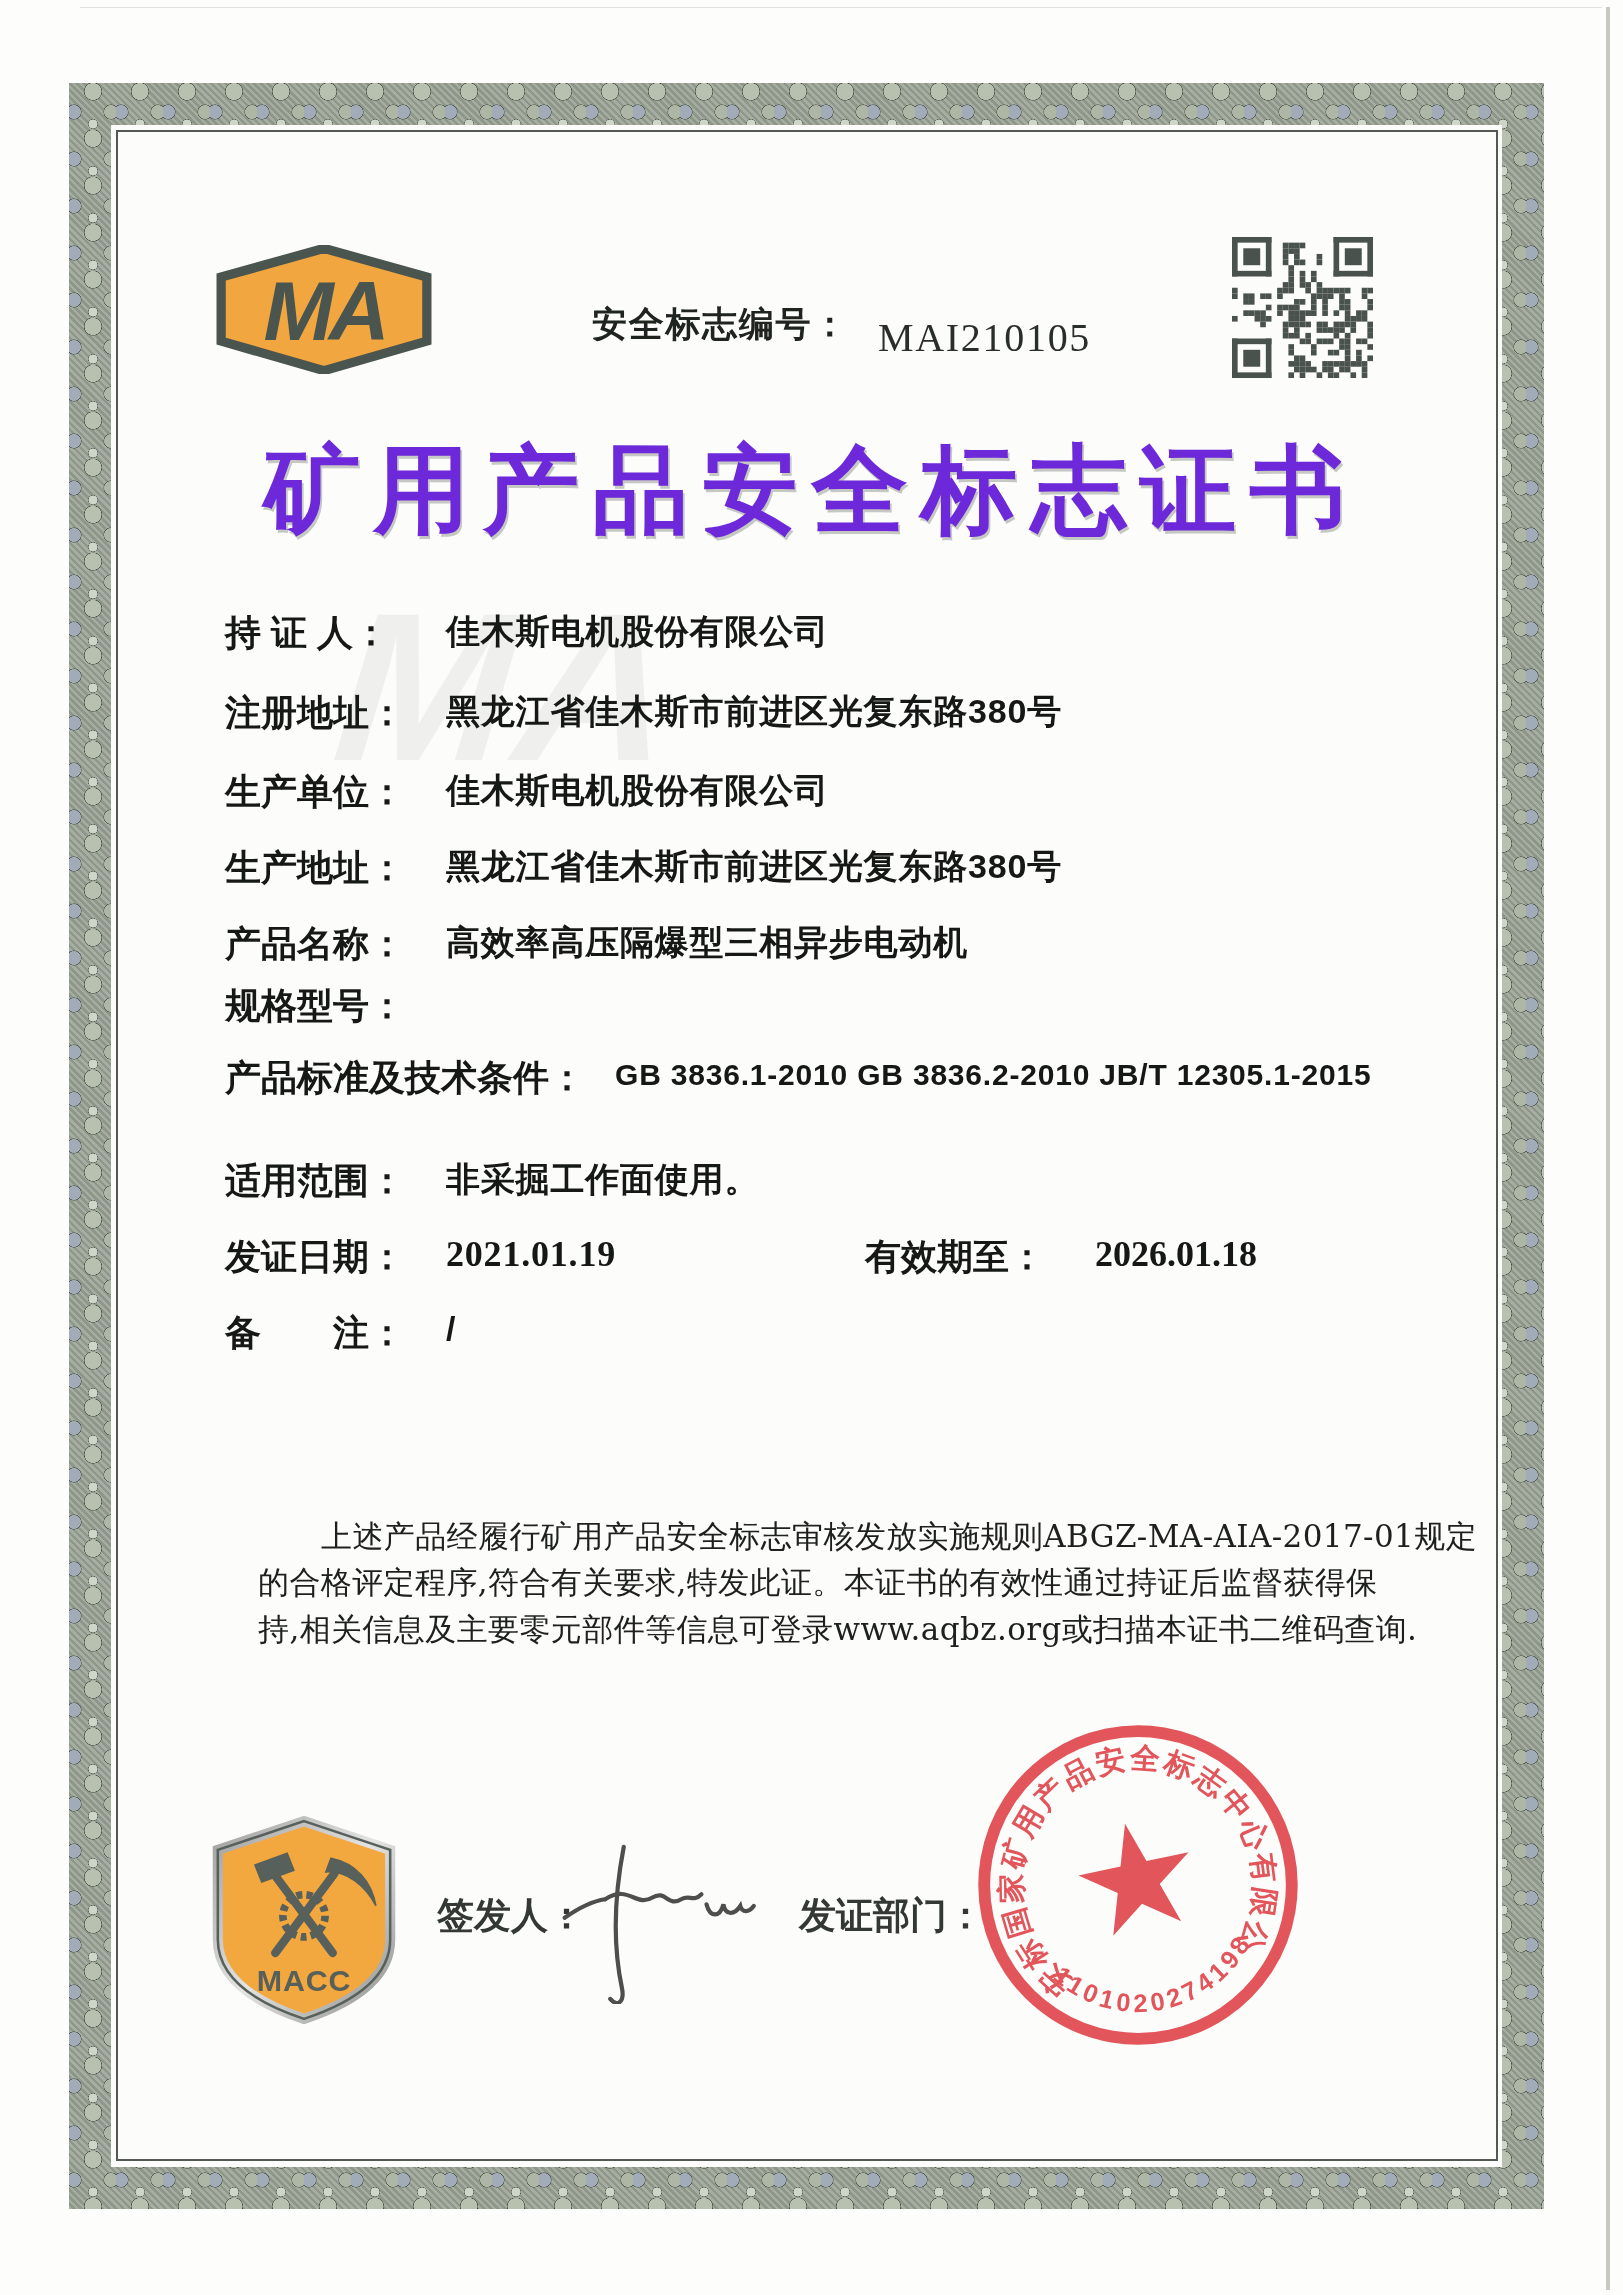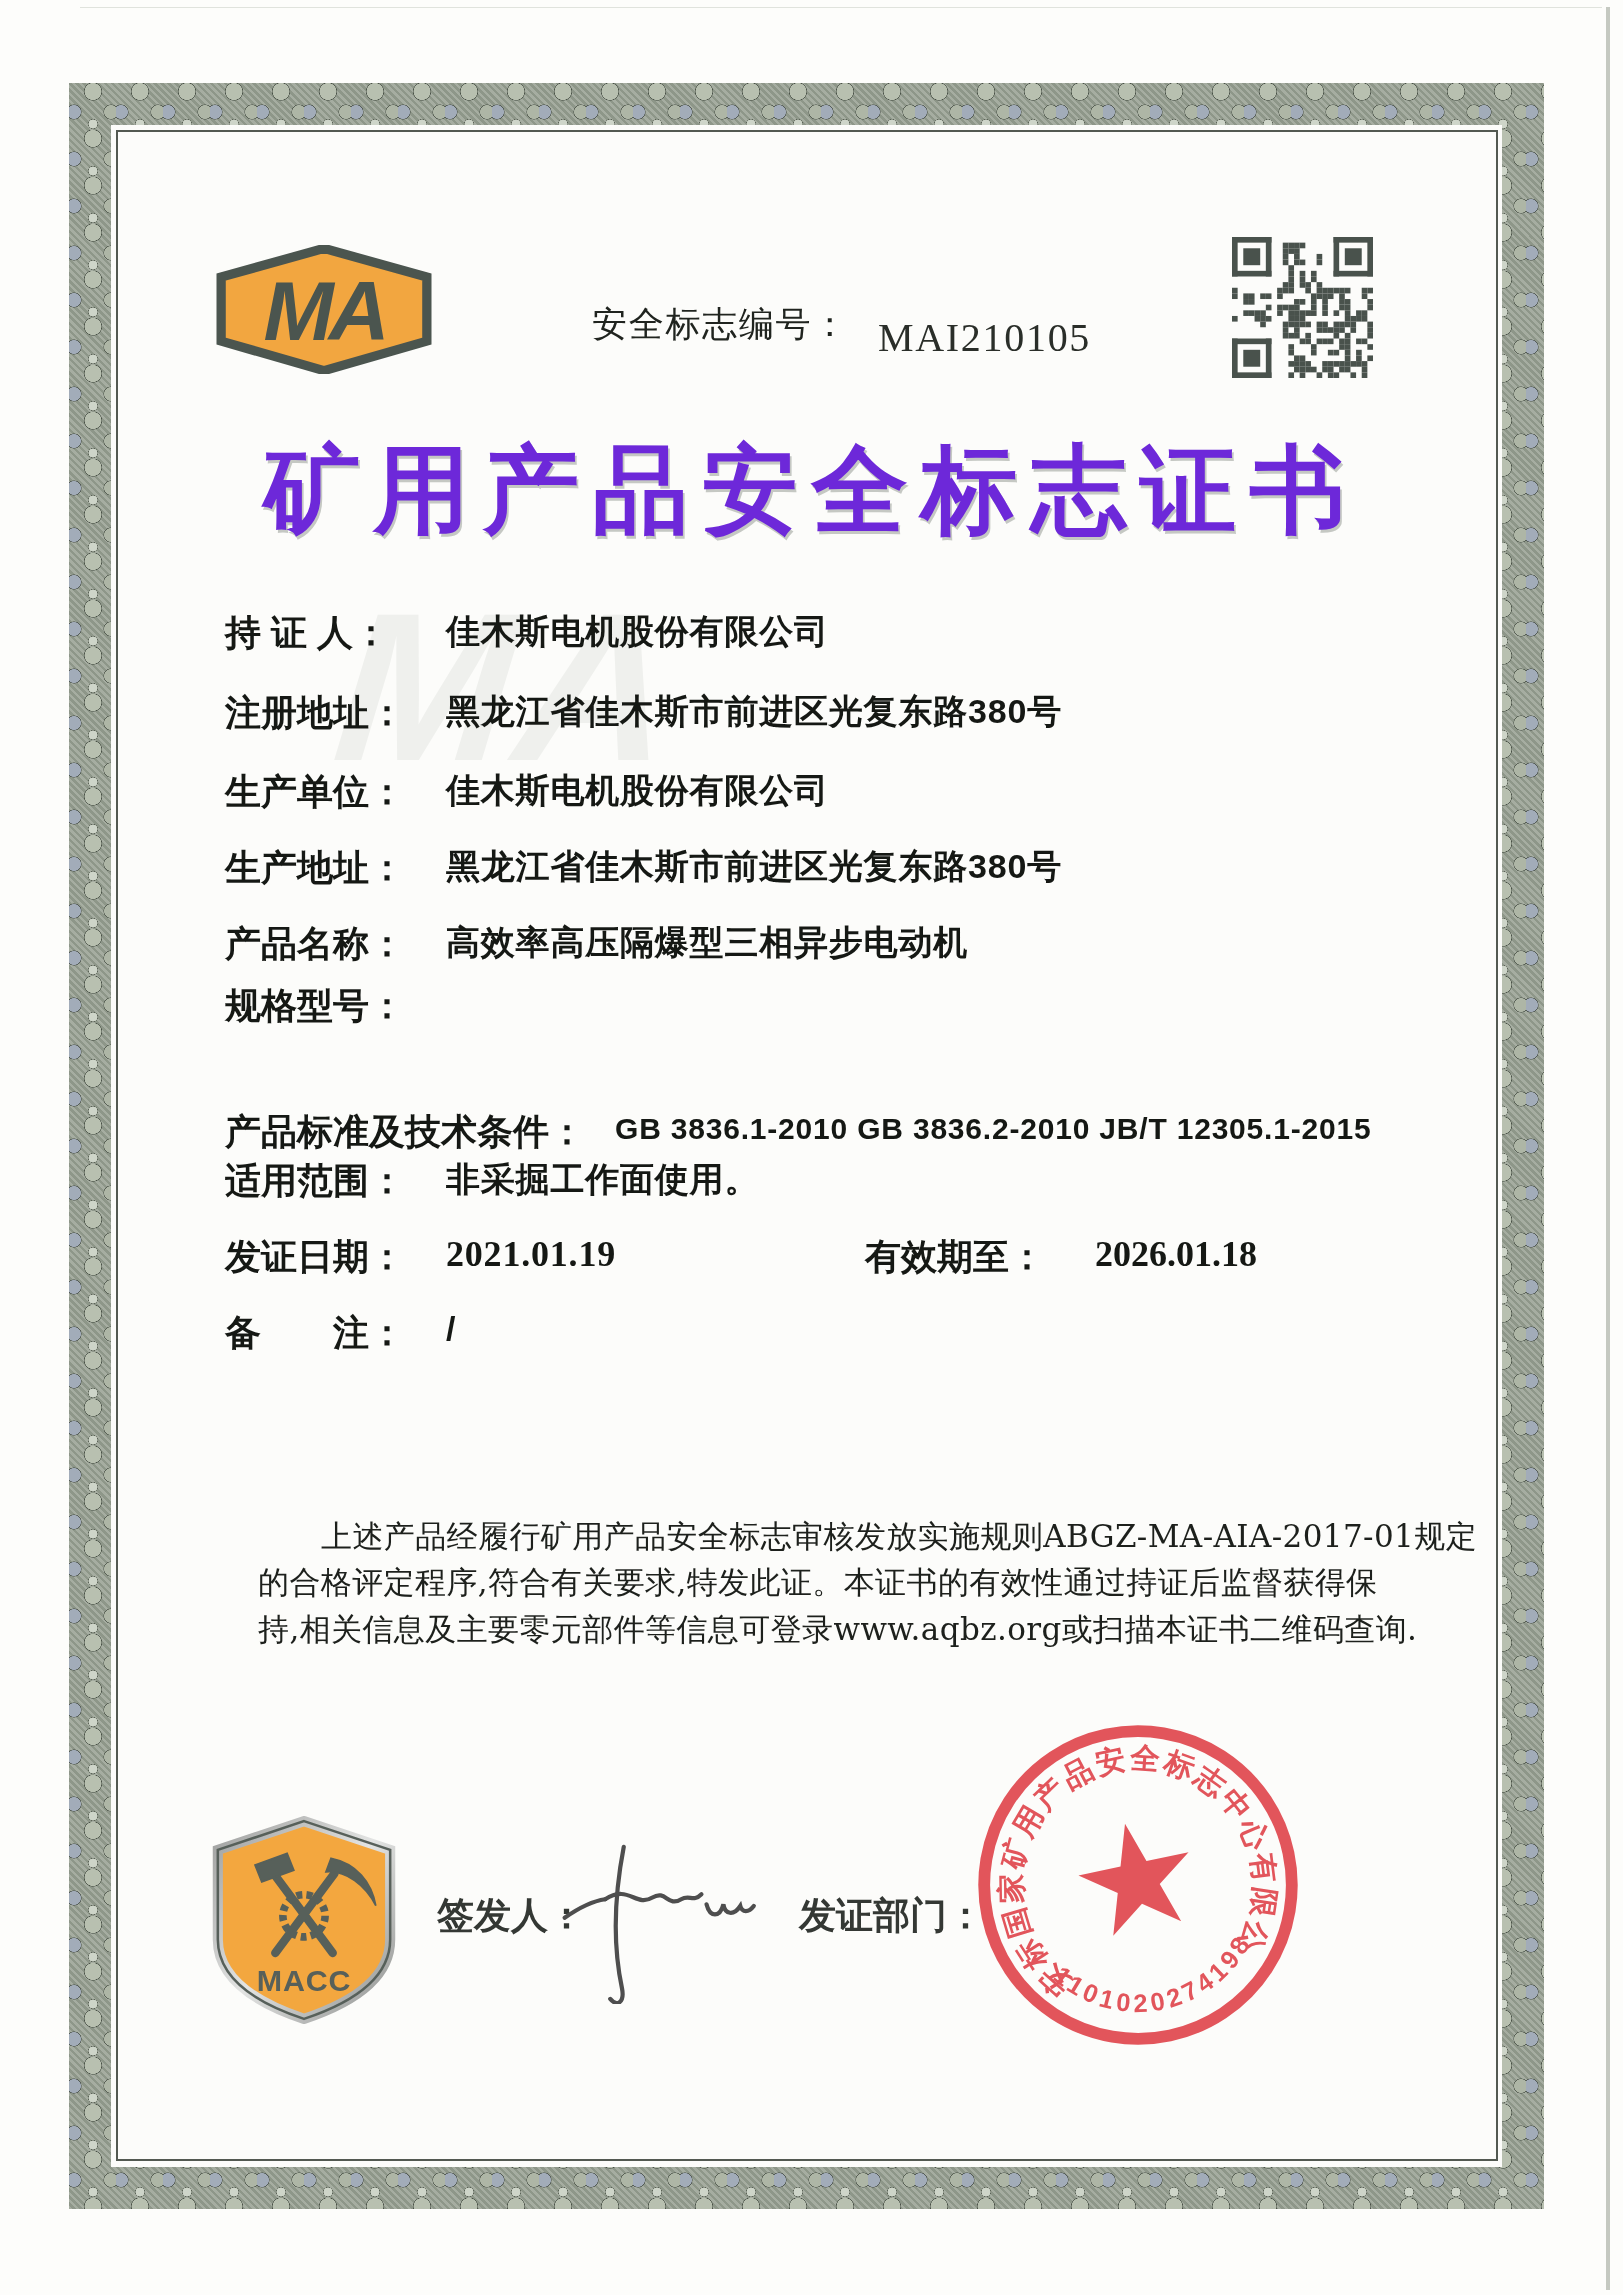--- a/index.html
+++ b/index.html
@@ -28,21 +28,21 @@
     background-size:47px 47px,47px 47px,47px 47px,47px 47px,auto;
   }
   .border-band-inner{position:absolute;inset:42px;background:#fcfcfa;}
   .inner-frame{
     left:116px;top:130px;width:1382px;height:2031px;
     border:2.5px solid rgba(45,52,44,.82);
     box-sizing:border-box;
   }
 
   
-  .serial-label{left:592px;top:301px;font-size:35px;font-weight:400;color:#20241f;letter-spacing:1.7px;text-align:right;}
+  .serial-label{left:592px;top:301px;font-size:35px;font-weight:700;color:#20241f;letter-spacing:1.7px;text-align:right;}
   .serial-value{left:878px;top:298px;font-size:40px;color:#2a2e29;font-family:"Liberation Serif","DejaVu Serif",serif;letter-spacing:1.7px;margin-top:16px;}
 
   
   .cert-title{
     left:50%;top:427px;transform:translateX(-50%);
     font-family:Liberation Sans, sans-serif;
     font-size:96px;font-weight:700;color:#6d28d9;
     letter-spacing:13.5px;white-space:nowrap;
     text-shadow:1.7px 2.5px 0 rgba(70,80,70,.30);
   }
@@ -309,21 +309,21 @@
   <span class="flabel">生产地址：</span>
   <span class="fvalue">黑龙江省佳木斯市前进区光复东路380号</span>
 </div>
 <div class="abs row" style="top:920px;">
   <span class="flabel">产品名称：</span>
   <span class="fvalue">高效率高压隔爆型三相异步电动机</span>
 </div>
 <div class="abs row" style="top:982px;padding-left:32px;">
   <span class="flabel">规格型号：</span>
 </div>
-<div class="abs row" style="top:1108px;padding-left:40px;">
+<div class="abs row" style="top:1054px;padding-left:40px;">
   <span class="flabel">产品标准及技术条件：</span>
   <span class="fvalue small">GB 3836.1-2010  GB 3836.2-2010 JB/T 12305.1-2015</span>
 </div>
 <div class="abs row" style="top:1157px;">
   <span class="flabel">适用范围：</span>
   <span class="fvalue">非采掘工作面使用。</span>
 </div>
 <div class="abs row" style="top:1233px;">
   <span class="flabel">发证日期：</span>
   <span class="fvalue serifv">2021.01.19</span>

